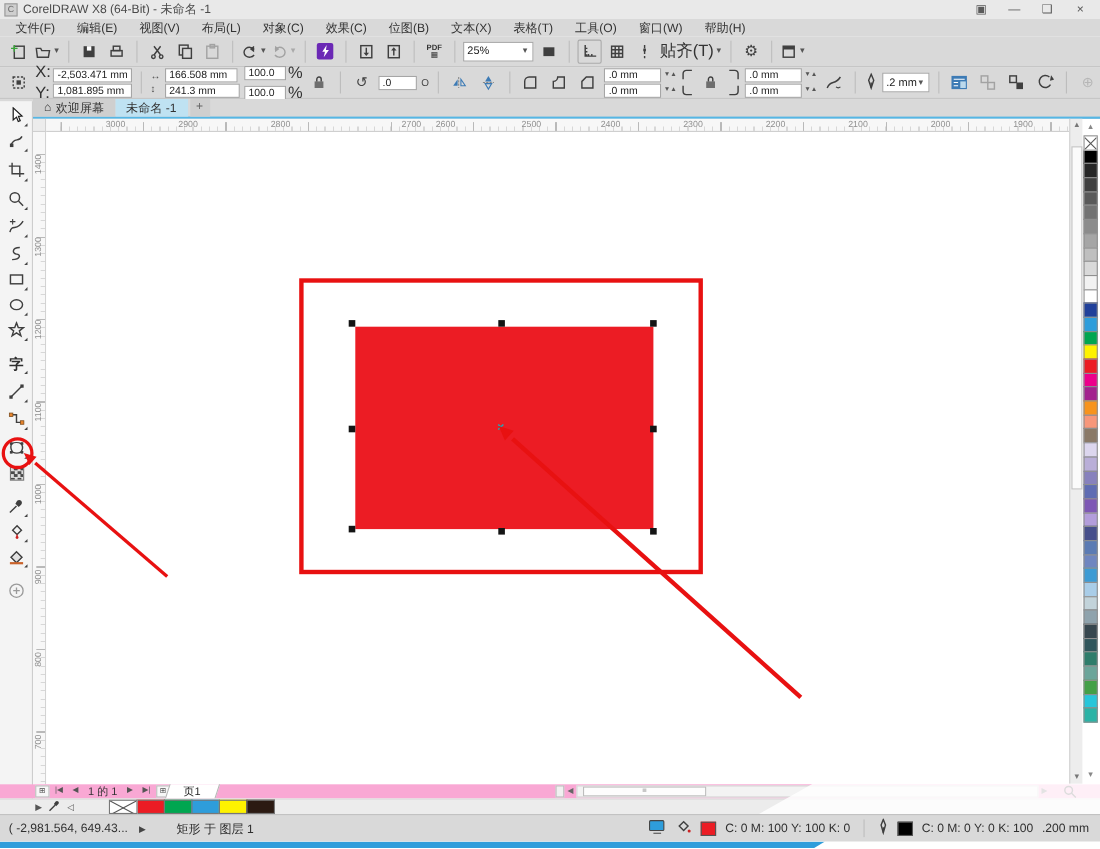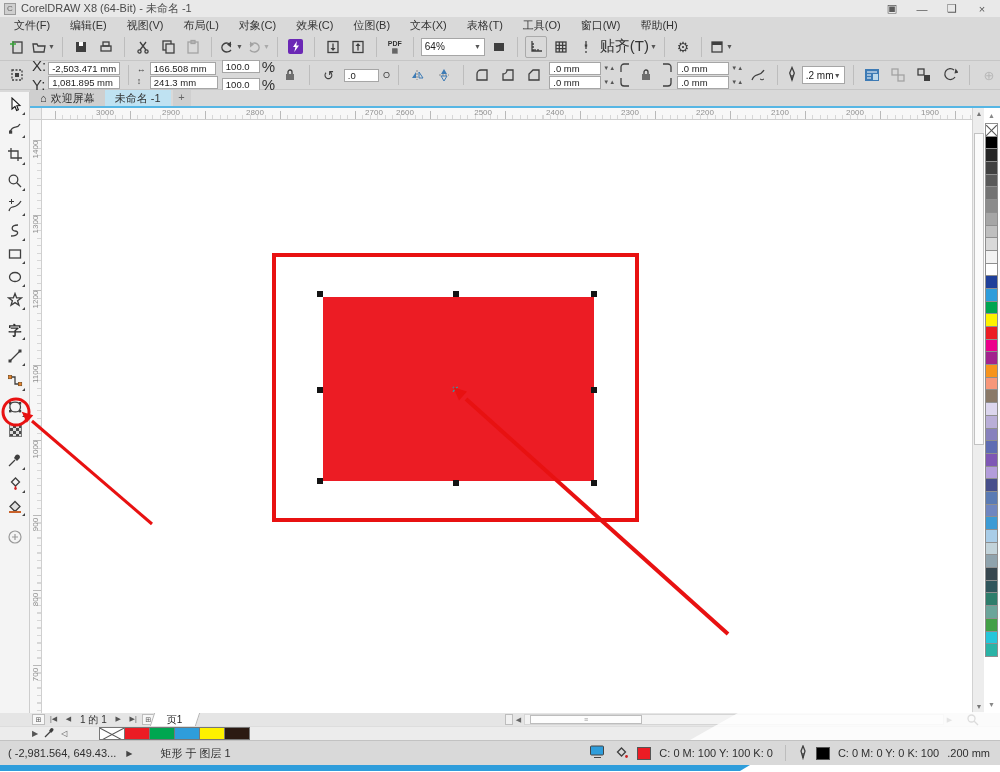--- a/index.html
+++ b/index.html
@@ -75,21 +75,21 @@
   #vthumb { position:absolute; left:1px; top:25px; width:10px; height:312px; background:#fbfbfb; border:1px solid #c2c2c2; }
   #palette { left:985px; top:124px; width:14px; display:flex; flex-direction:column; }
   .swatch { width:13px; height:13.7px; border:1px solid #8f8f8f; margin-top:-1px; }
   .swatch.none { background:#fff; position:relative; overflow:hidden; }
   .swatch.none::before,.swatch.none::after { content:""; position:absolute; left:-2px; right:-2px; top:50%; height:1px; background:#555; }
   .swatch.none::before { transform:rotate(45deg); } .swatch.none::after { transform:rotate(-45deg); }
   #pal-up { left:988px; top:112px; } #pal-down { left:988px; top:701px; } #pal-fly { left:988px; top:714px; font-size:8px; }
   .palbtn { position:absolute; font-size:7px; color:#888; }
 
   
-  #botrow1 { left:0; top:713px; width:1000px; height:13px; background:#e5e5e5; display:flex; align-items:center; }
+  #botrow1 { left:0; top:713px; width:1000px; height:13px; background:#f9a8d4; display:flex; align-items:center; }
   #pagenav { position:absolute; left:30px; top:0; height:13px; display:flex; align-items:center; gap:2px; font-size:9px; color:#444; padding-left:2px; }
   .nbtn { width:13px; height:11px; border:1px solid #bdbdbd; background:#f7f7f7; text-align:center; line-height:10px; font-size:7px; color:#555; }
   .nbtn.noborder { border:none; background:none; }
   #pagecount { font-size:10px; color:#333; padding:0 3px; }
   #pagetab { position:absolute; left:152px; top:0; height:13px; padding:0 14px; background:#fff; border-left:1px solid #b5b5b5; border-right:1px solid #b5b5b5; transform:skewX(-18deg); display:flex; align-items:center; }
   #pagetab span { transform:skewX(18deg); font-size:10px; color:#222; }
   #hscroll { position:absolute; left:505px; top:1px; width:460px; height:11px; display:flex; align-items:center; }
   #hsplit { width:8px; height:11px; border:1px solid #bdbdbd; background:#f1f1f1; }
   .harrow { width:11px; height:11px; font-size:7px; color:#666; text-align:center; line-height:11px; }
   #htrack { width:420px; height:11px; background:#f3f3f3; border:1px solid #d5d5d5; position:relative; }
@@ -232,21 +232,21 @@
     </span>
   <span class="sep"></span>
   <span class="tbtn">
       <span class="pdfb">
         <span>PDF</span>
         <span>▦</span>
       </span>
     </span>
   <span class="sep"></span>
   <span class="combo" style="width:64px">
-      <span>64%</span>
+      <span>25%</span>
       <span class="caret" style="margin-left:auto">▼</span>
     </span>
   <span class="tbtn">
       <svg class="ic" width="16" height="16">
         <rect class="f" x="3" y="4" width="10" height="8"></rect>
       </svg>
     </span>
   <span class="sep"></span>
   <span class="tbtn" style="border:1px solid #aaa">
       <svg class="ic" width="16" height="16">

